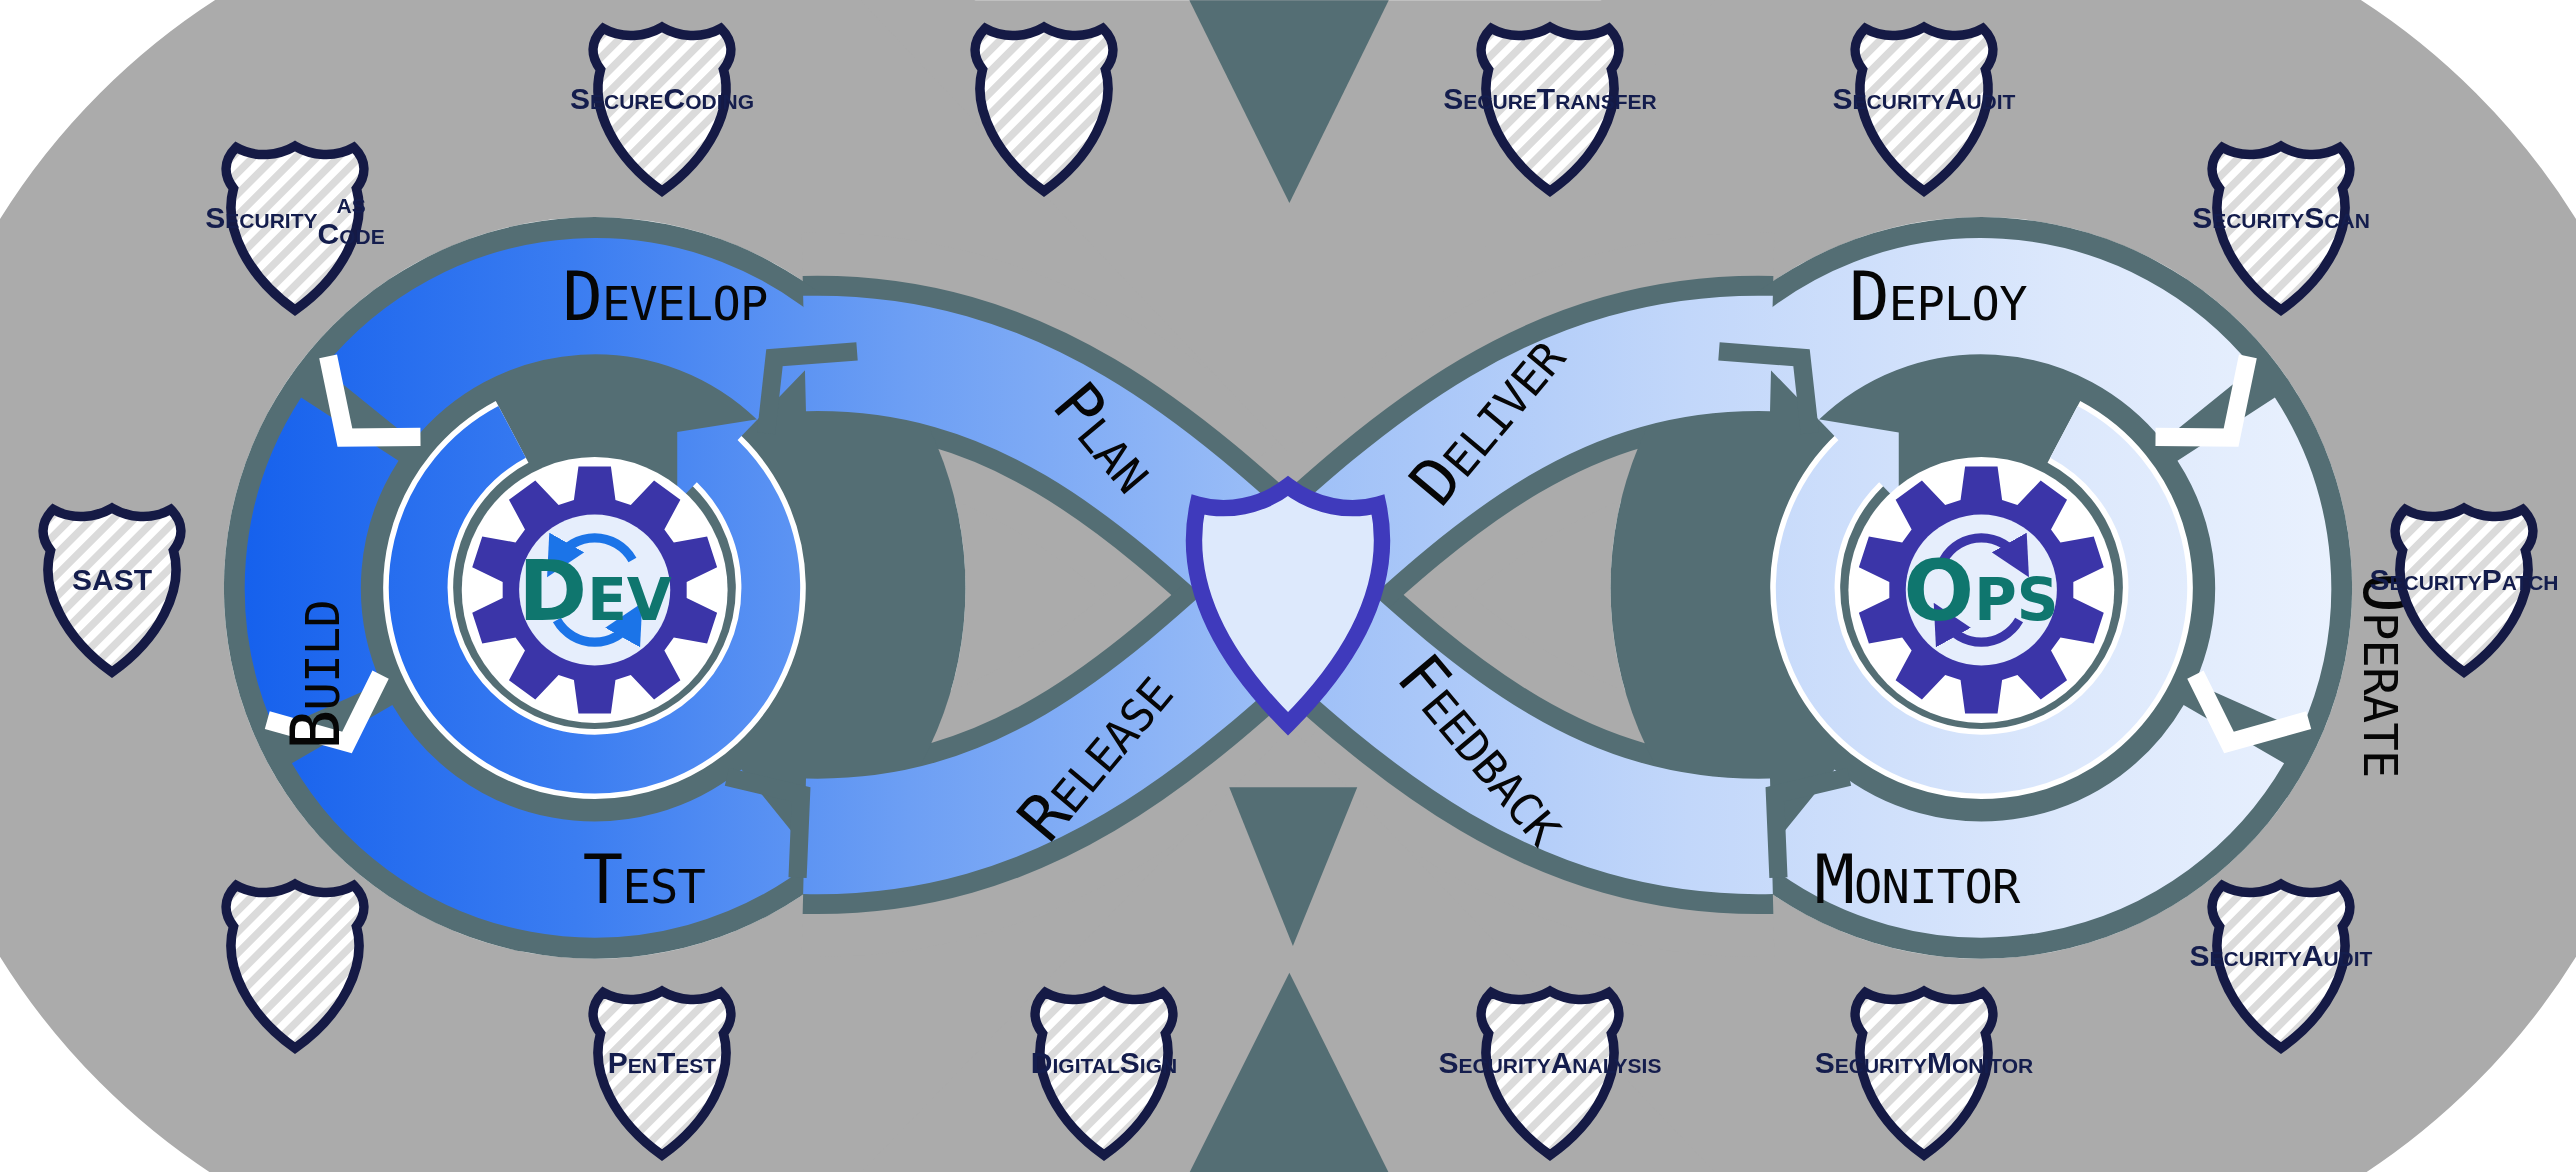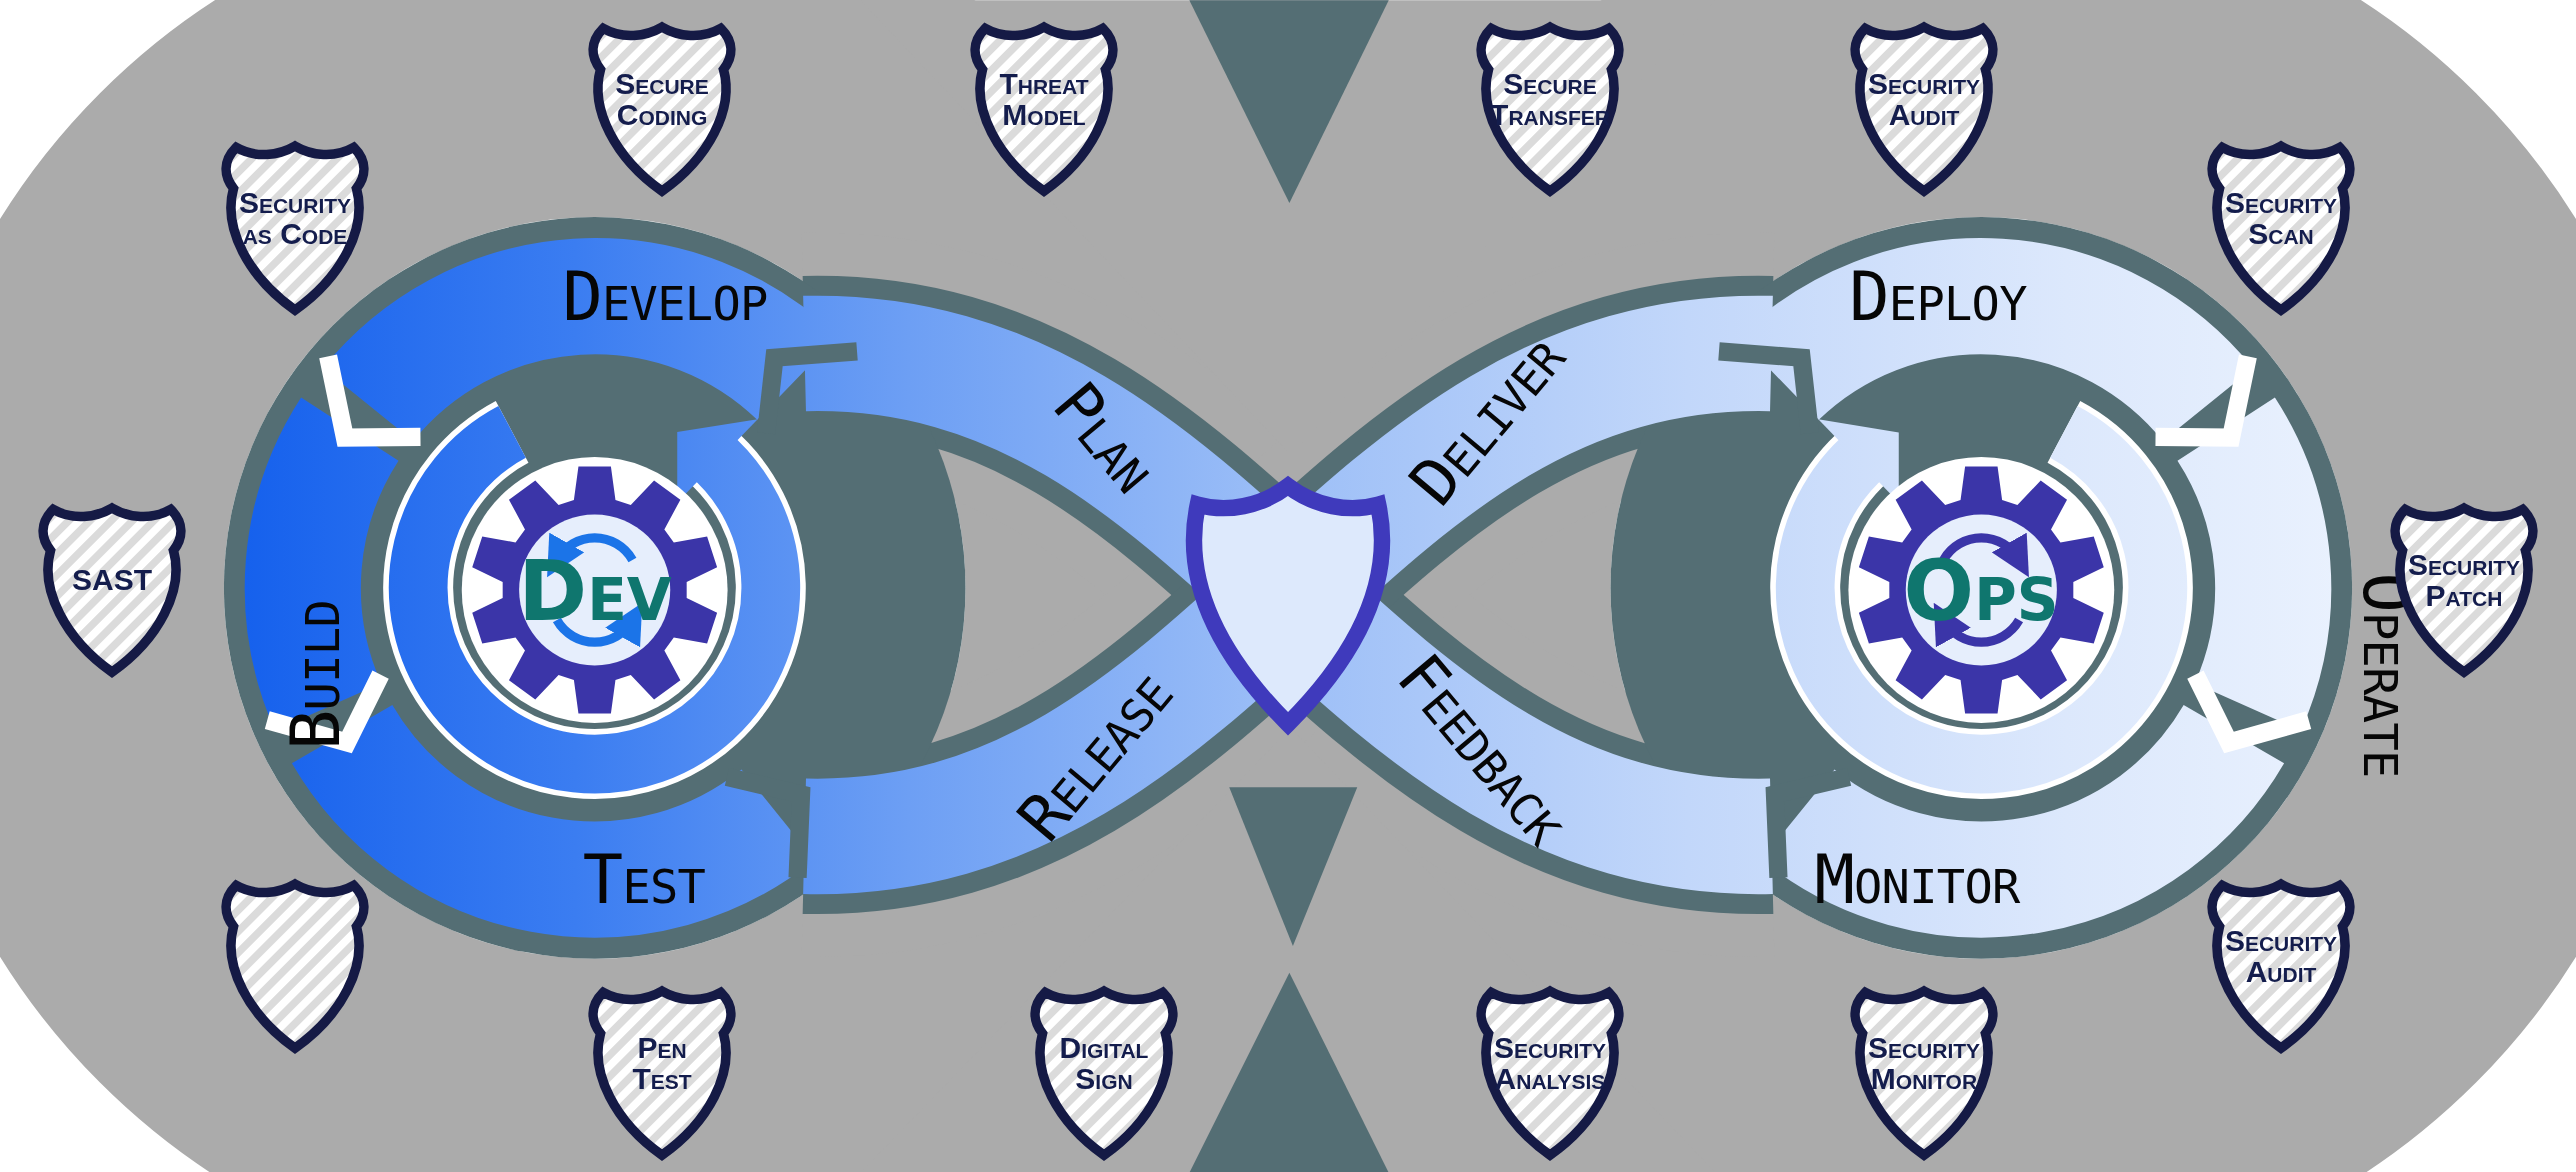--- a/index.html
+++ b/index.html
@@ -18,22 +18,22 @@
   .arm-label{font-size:64px;}
   
   .core-word{position:absolute;white-space:nowrap;color:#0f766e;
              font-family:"DejaVu Sans","Liberation Sans",sans-serif;
              font-weight:bold;font-variant:small-caps;font-size:83px;
              transform:translate(-50%,-50%);}
   
   .shield{position:absolute;width:164px;height:192px;transform:translate(-50%,-50%);}
   .shield svg{position:absolute;left:0;top:0;width:100%;height:100%;}
   .shield .shield-text{position:absolute;left:8%;top:18%;width:84%;height:58%;
-      display:flex;flex-direction:column;align-items:center;justify-content:center;
-      color:#141d4d;font-weight:bold;font-variant:small-caps;
+      display:flex;flex-direction:row;align-items:center;justify-content:center;
+      text-align:center;color:#141d4d;font-weight:bold;font-variant:small-caps;
       font-size:30px;line-height:1.05;}
   .shield .shield-text span{display:block;}
   .sec-shield{position:absolute;width:246px;height:285px;transform:translate(-50%,-50%);}
   .sec-shield svg{position:absolute;left:0;top:0;width:100%;height:100%;}
 </style>
 </head>
 <body>
 
 <div class="canvas">
 
@@ -143,24 +143,20 @@
       </svg>
     <div class="shield-text">
         <span>Secure</span>
         <span>Coding</span>
       </div>
   </div>
   <div class="shield" style="left:1044px;top:105px;">
     <svg viewBox="0 0 120 140">
         <use href="#shield-shape"></use>
       </svg>
-    <div class="shield-text">
-        <span>Threat</span>
-        <span>Model</span>
-      </div>
   </div>
   <div class="shield" style="left:1550px;top:105px;">
     <svg viewBox="0 0 120 140">
         <use href="#shield-shape"></use>
       </svg>
     <div class="shield-text">
         <span>Secure</span>
         <span>Transfer</span>
       </div>
   </div>

